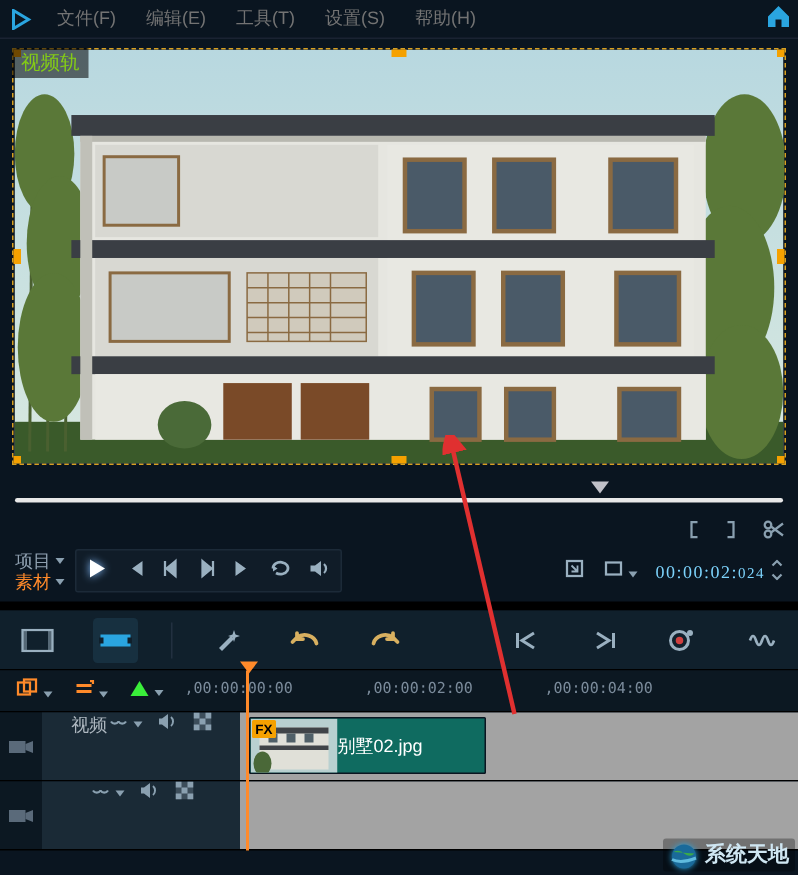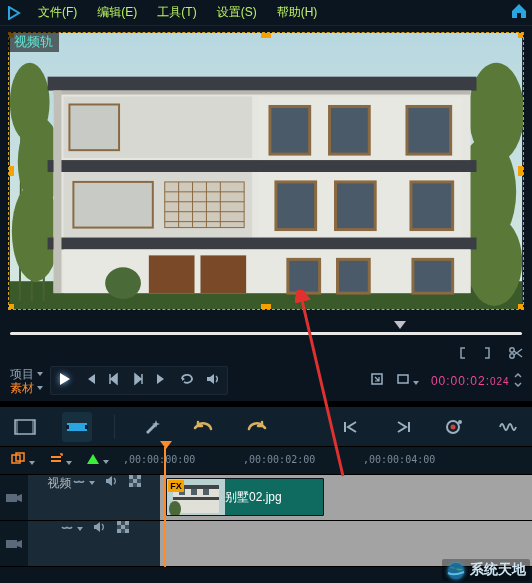--- a/index.html
+++ b/index.html
@@ -20,31 +20,31 @@
     display: flex;
     align-items: center;
     padding-left: 4px;
   }
   .logo {
     width: 22px; height: 20px;
     display:flex;align-items:center;justify-content:center;
     margin-right: 12px;
   }
   .menu-items { display: flex; gap: 20px; }
-  .menu-item { color: #bef264; cursor: pointer; }
+  .menu-item { color: #737373; cursor: pointer; }
   .home-icon { margin-left:auto; margin-right:4px; color:#2aa5e0; }
 
   .preview-area {
     position: relative;
     padding: 6px 8px 0 8px;
   }
   .track-label {
     position: absolute; top: 6px; left: 8px;
     background: rgba(0,0,0,0.55);
-    color: #5eead4;
+    color: #84cc16;
     padding: 1px 6px;
     font-size: 13px;
     z-index: 3;
   }
   .preview-frame {
     position: relative;
     width: 516px; height: 278px;
     border: 1px dashed #d8a020;
     overflow: hidden;
   }
@@ -87,21 +87,21 @@
   .proj{color:#8fa0b0}
   .mat{color:#ff8a2a}
   .transport-center {
     display:flex; align-items:center;
     background:#101c28; border:1px solid #1c2a38;
     padding:4px 6px; gap:10px; border-radius:2px;
   }
   .play-glow { color:#fff; filter: drop-shadow(0 0 3px #88c0ff) }
   .tc-btn{color:#9ab0c0}
   .transport-right{margin-left:auto;display:flex;align-items:center;gap:12px}
-  .timecode{color:#ec4899;font-family:Liberation Sans, sans-serif;letter-spacing:1px}
+  .timecode{color:#7dd3fc;font-family:Liberation Serif, serif;letter-spacing:1px}
   .timecode .frames{font-size:10px}
 
   .divider{height:6px;background:#000}
 
   .toolbar2{
     height:40px;background:#10202c;
     display:flex;align-items:center;padding:0 10px;gap:22px;
     border-bottom:1px solid #000;
   }
   .tb2-btn{display:flex;align-items:center;justify-content:center;width:30px;height:30px;color:#9ab0c0}

